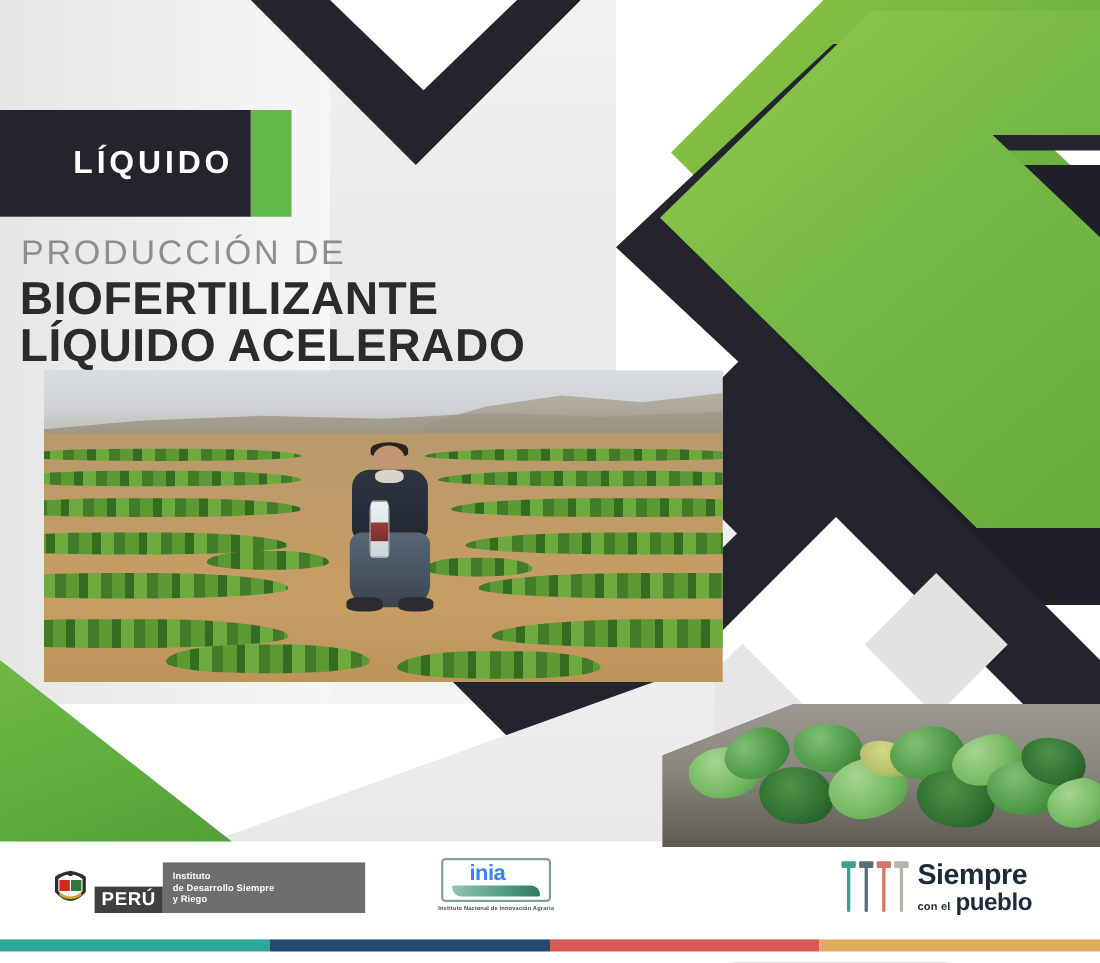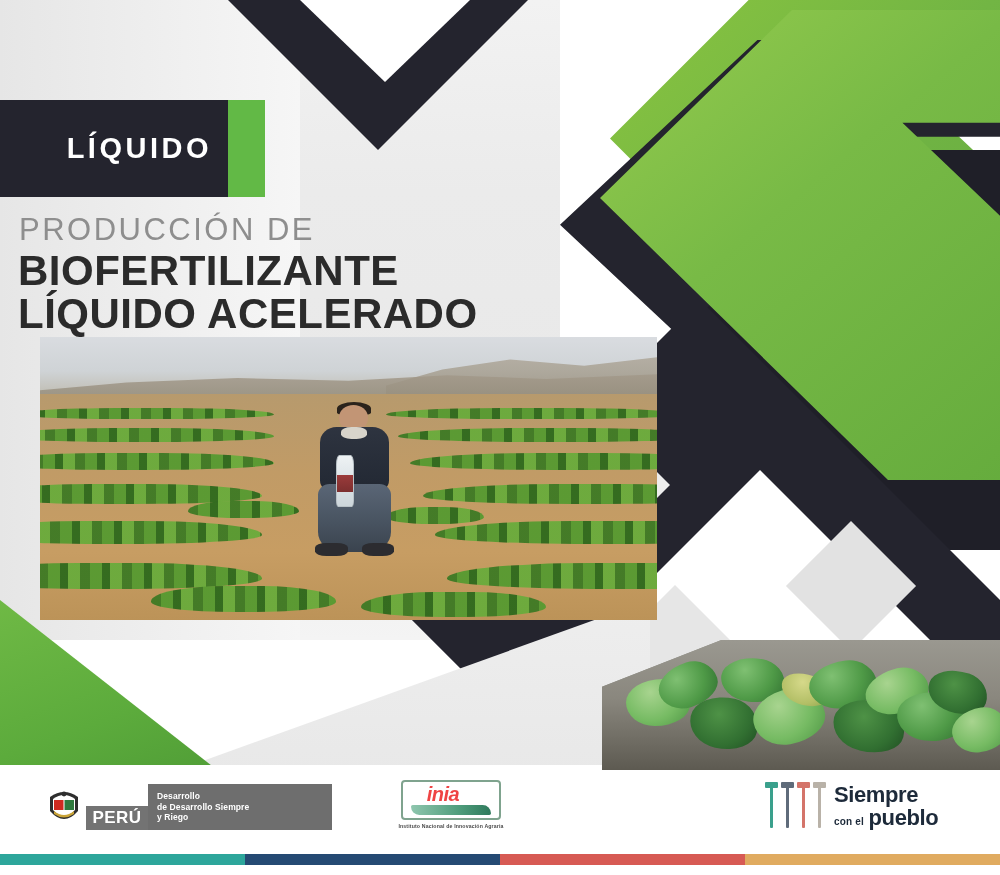--- a/index.html
+++ b/index.html
@@ -341,21 +341,21 @@
     display: flex;
     align-items: stretch;
     height: 46px;
   }
   .peru-shield {
     width: 44px;
     display: flex; align-items: center; justify-content: center;
   }
   .shield-svg { display: block; }
   .peru-red {
-    background: #737373;
+    background: #404040;
     width: 62px;
     display: flex; align-items: center; justify-content: center; margin-top: 22px;
   }
   .peru-red span {
     color: #ffffff;
     font-size: 17px;
     font-weight: 700;
     letter-spacing: 0.5px;
   }
   .peru-grey {
@@ -388,22 +388,21 @@
     border: 2px solid #7fa38e;
     border-radius: 4px;
     background: #ffffff;
     overflow: hidden;
   }
   .inia-word {
     position: absolute;
     left: 0; right: 16px; top: 2px;
     font-size: 20px;
     font-weight: 700;
-    font-style: italic;
-    color: #ef4444;
+    color: #3b82f6;
     letter-spacing: -.5px;
     line-height: 1;
   }
   .inia-leaf {
     position: absolute;
     left: 8px; right: 8px; bottom: 3px; height: 10px;
     background: linear-gradient(90deg,#8fc6ae 0%, #4f9d7c 60%, #2f7a5c 100%);
     border-radius: 2px 10px 2px 10px;
   }
   .inia-sub {
@@ -444,21 +443,21 @@
     content: "";
     position: absolute;
     left: 40%; top: 4px; width: 22%; height: 42px;
     background: currentColor;
     border-radius: 1px;
   }
   .siempre-text {
     line-height: 1;
   }
   .siempre-1 {
-    font-size: 22px;
+    font-size: 26px;
     font-weight: 700;
     color: #1d2a3a;
     letter-spacing: -.4px;
     display: block;
   }
   .siempre-2 {
     display: block;
     margin-top: 1px;
     white-space: nowrap;
   }
@@ -593,21 +592,21 @@
           <path d="M10 15 L19.5 15 L19.5 25 L10 25 Z" fill="#cf2a20"></path>
           <path d="M20.5 15 L30 15 L30 25 L20.5 25 Z" fill="#2f7a3e"></path>
           <path d="M10 26 Q20 34 30 26 L30 29 Q20 36 10 29 Z" fill="#caa437"></path>
           <circle cx="20" cy="9" r="2.4" fill="#2e2e2e"></circle>
         </svg>
       </div>
       <div class="peru-red">
         <span>PERÚ</span>
       </div>
       <div class="peru-grey">
-        <span>Desarrollo</span>
+        <span>Instituto</span>
         <span>de Desarrollo Siempre</span>
         <span>y Riego</span>
       </div>
     </div>
 
     <div class="logo-inia">
       <div class="inia-mark">
         <div class="inia-word">inia</div>
         <div class="inia-leaf"></div>
       </div>

